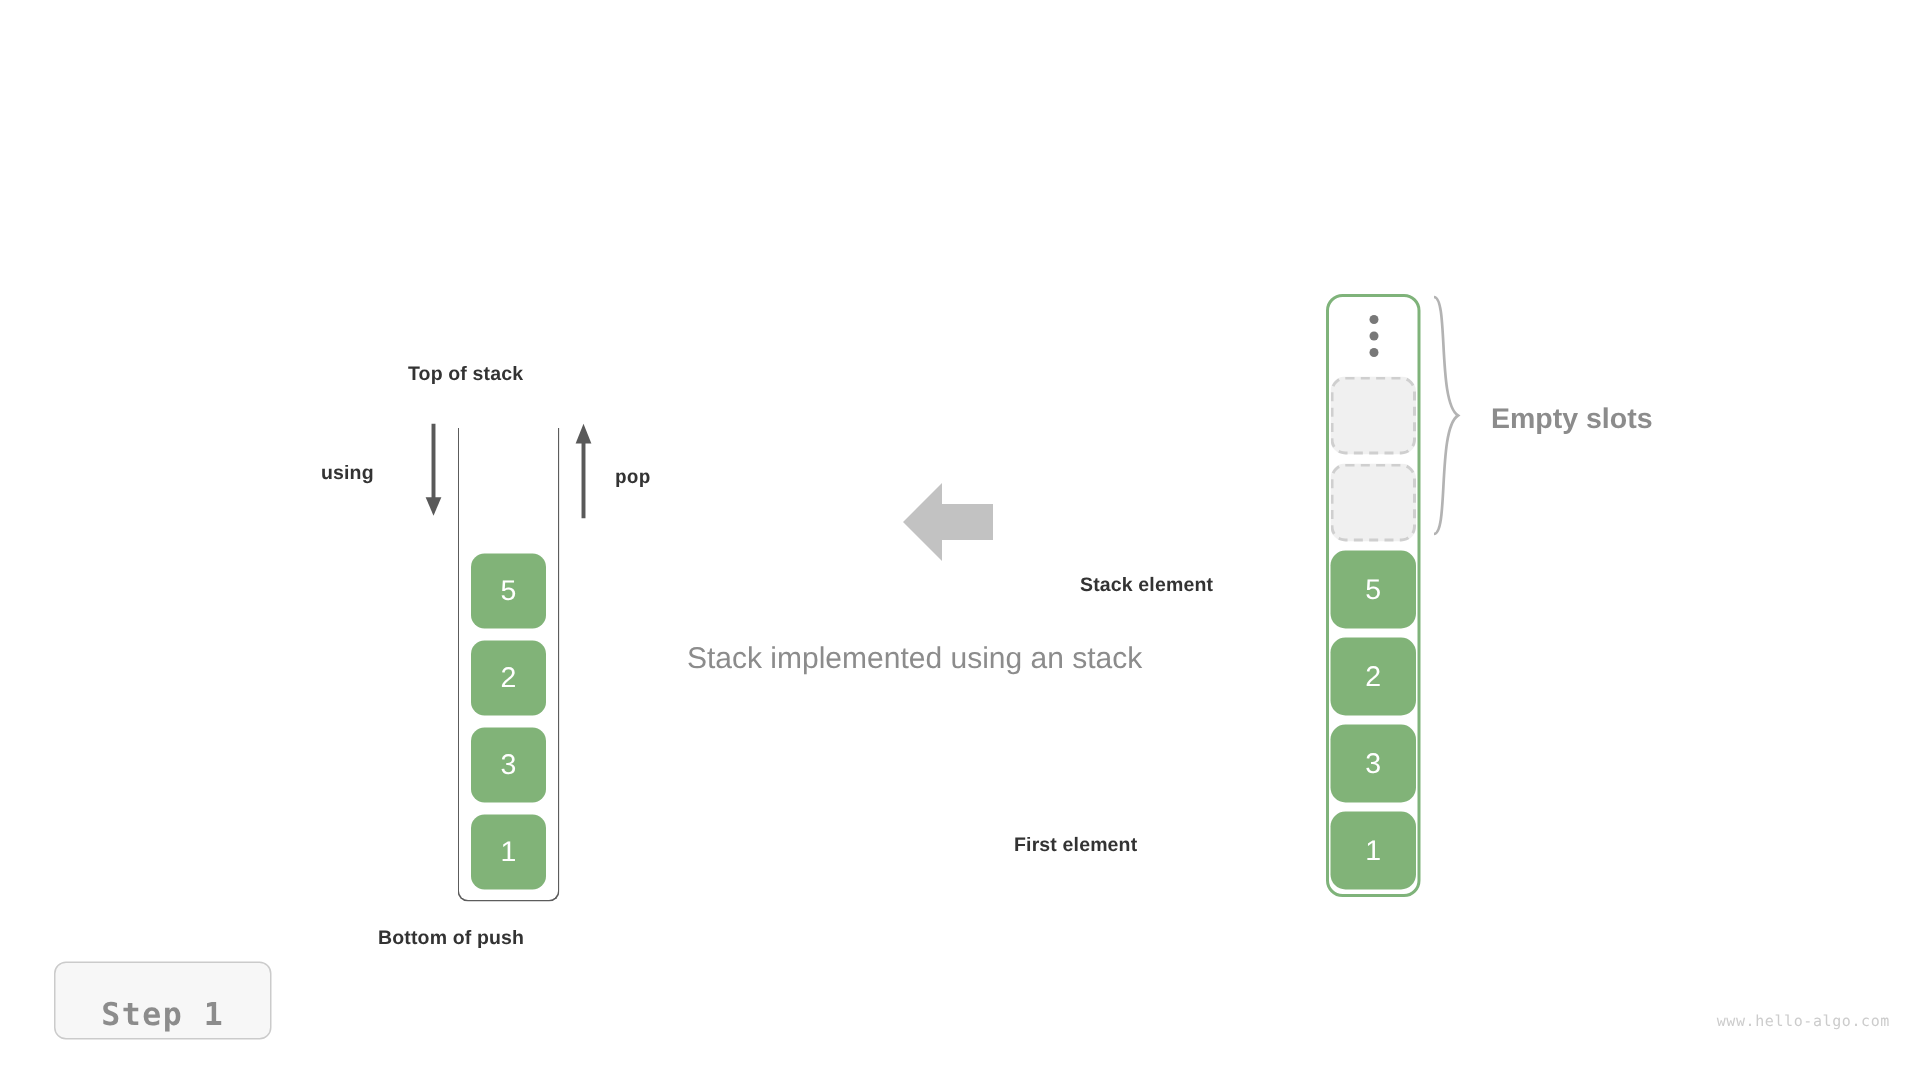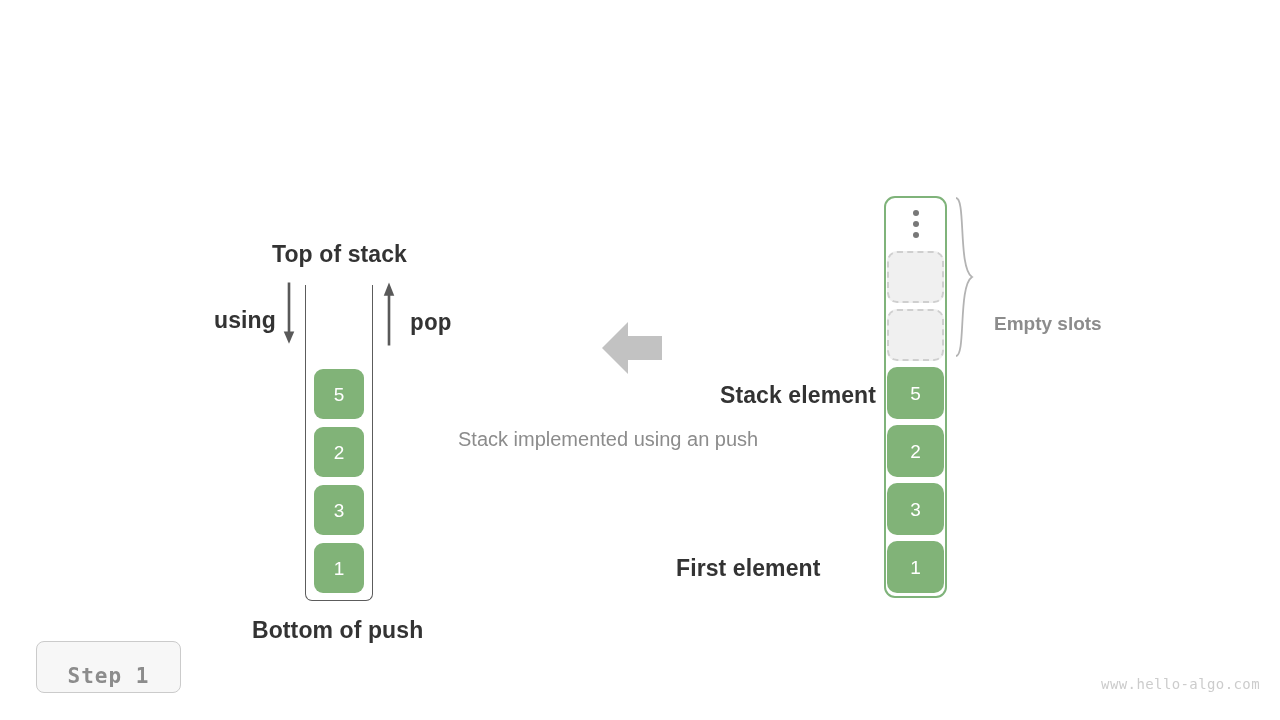--- a/index.html
+++ b/index.html
@@ -17,37 +17,36 @@
     position: relative;
     width: 1280px;
     height: 720px;
   }
 
   
   .label-dark {
     position: absolute;
     color: #333333;
     font-weight: bold;
-    font-size: 23px;
+    font-size: 13px;
     white-space: nowrap;
     letter-spacing: 0.1px;
   }
   .label-gray {
     position: absolute;
     color: #8c8c8c;
     font-size: 20px;
     white-space: nowrap;
   }
   .label-gray-bold {
     position: absolute;
     color: #8c8c8c;
     font-size: 19px;
     font-weight: bold;
     white-space: nowrap;
-    margin-top: 44px;
   }
 
   
   #left-stack-container {
     position: absolute;
     left: 305px;
     top: 285px;
     width: 68px;
     height: 316px;
     box-sizing: border-box;
@@ -190,21 +189,21 @@
     letter-spacing: 1px;
     margin-top: 18px;
   }
 
   
   #watermark {
     position: absolute;
     right: 20px;
     top: 676px;
     font-family: "DejaVu Sans Mono", monospace;
-    font-size: 14px;
+    font-size: 10px;
     color: #cccccc;
     letter-spacing: 0.4px;
   }
 </style>
 </head>
 <body>
 
 <div id="canvas">
 
   <div class="label-dark" style="left:272px; top:241px;">Top of stack</div>
@@ -229,21 +228,21 @@
       <div class="cell">1</div>
     </div>
   </div>
 
   <div class="label-dark" style="left:252px; top:617px;">Bottom of push</div>
 
   <svg id="transform-arrow" width="60" height="56" viewBox="0 0 60 56">
     <polygon points="0,28 26,2 26,16 60,16 60,40 26,40 26,54" fill="#c2c2c2"></polygon>
   </svg>
 
-  <div class="label-gray" style="left:458px; top:428px;">Stack implemented using an push</div>
+  <div class="label-gray" style="left:458px; top:428px;">Stack implemented using an stack</div>
 
   <div id="right-array-container">
     <div id="ellipsis-dots">
       <span></span>
         <span></span>
         <span></span>
     </div>
     <div id="right-cells">
       <div class="rcell empty"></div>
       <div class="rcell empty"></div>

